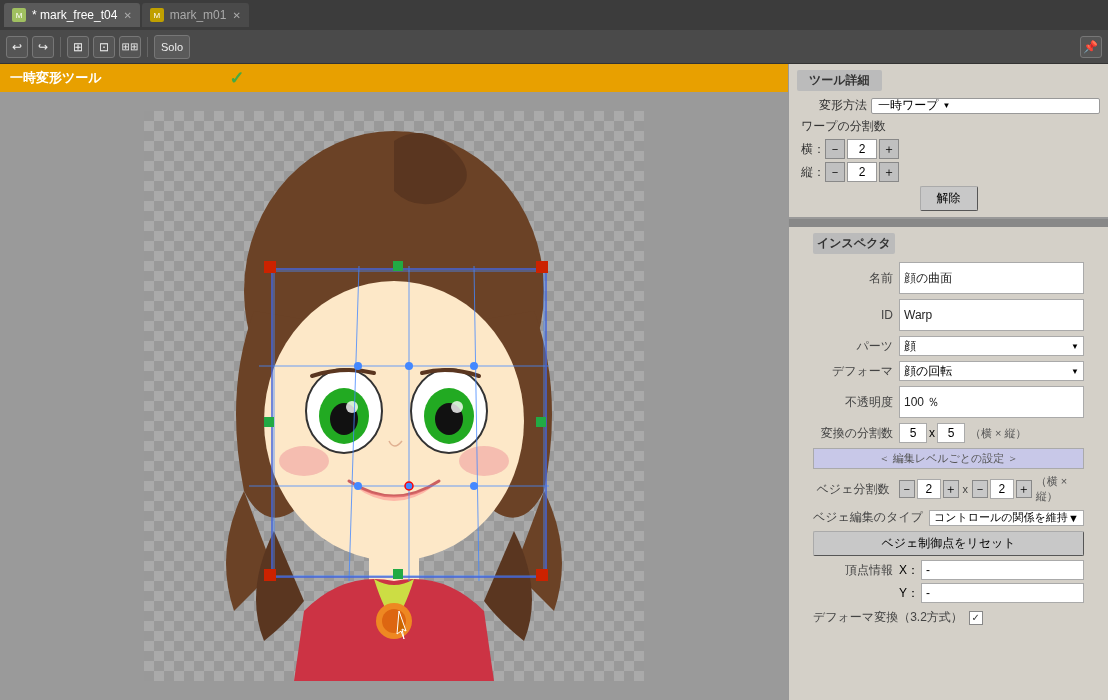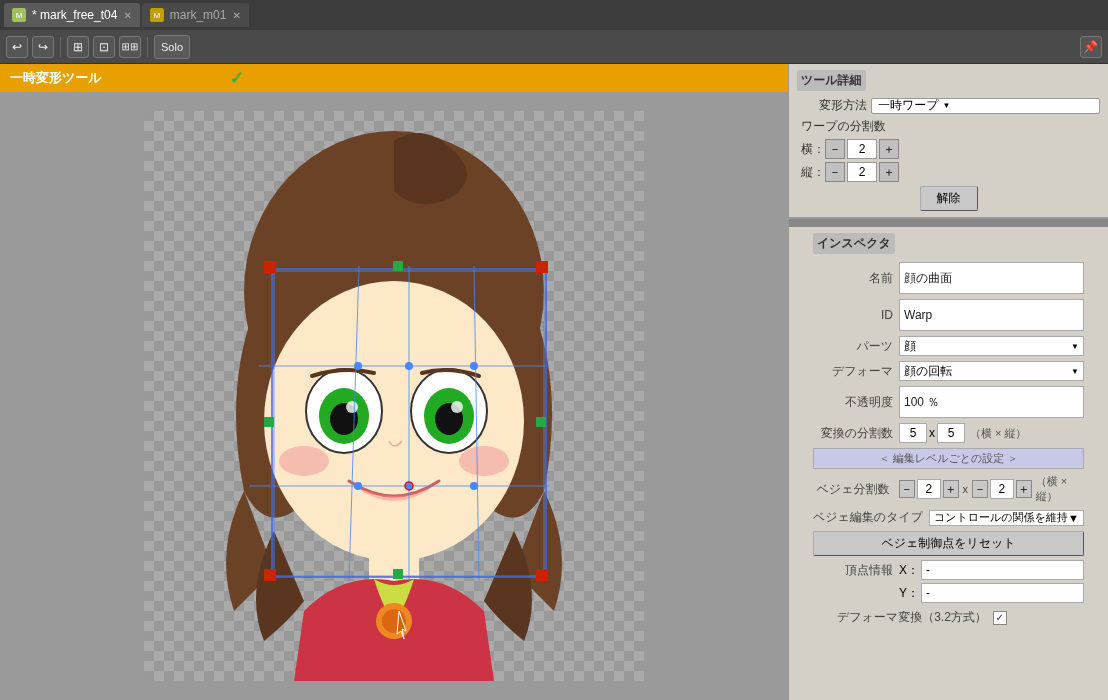--- a/index.html
+++ b/index.html
@@ -27,21 +27,21 @@
     .canvas-area { flex: 1; display: flex; flex-direction: column; background: #888; overflow: hidden; position: relative; }
     .canvas-label { background: #e8a000; color: #fff; font-size: 13px; font-weight: bold; padding: 4px 10px; height: 28px; display: flex; align-items: center; gap: 8px; flex-shrink: 0; }
     .canvas-check { color: #4a4; font-size: 18px; margin-left: 120px; cursor: pointer; }
     .canvas-viewport { flex: 1; background: #9a9a9a; position: relative; overflow: hidden; display: flex; align-items: center; justify-content: center; }
 
     
     .right-panel { width: 320px; background: #d4d0c8; display: flex; flex-direction: column; border-left: 1px solid #999; flex-shrink: 0; }
 
     
     .panel-section { background: #d4d0c8; padding: 6px 8px; border-bottom: 2px solid #999; }
-    .panel-title { font-size: 12px; font-weight: bold; color: #333; margin-bottom: 6px; background: #bbb; padding: 2px 4px; border-radius: 2px; display: inline-block; }
+    .panel-title { font-size: 12px; font-weight: bold; color: #333; margin-bottom: 6px; background: #bbb; padding: 2px 12px; border-radius: 2px; display: inline-block; }
     .panel-row { display: flex; align-items: center; margin-bottom: 4px; gap: 4px; }
     .panel-label { color: #333; font-size: 12px; min-width: 70px; text-align: right; }
     .panel-select-arrow { background: #c0c0c0; border: 1px solid #999; border-radius: 2px; padding: 1px 4px; font-size: 12px; height: 16px; display: flex; align-items: center; gap: 4px; }
     .arrow-down { font-size: 8px; }
     .stepper { display: flex; align-items: center; gap: 2px; }
     .stepper-btn { background: #c0c0c0; border: 1px solid #888; width: 20px; height: 20px; display: flex; align-items: center; justify-content: center; cursor: pointer; font-size: 12px; }
     .stepper-val { background: #fff; border: 1px solid #999; width: 30px; height: 20px; text-align: center; font-size: 12px; display: flex; align-items: center; justify-content: center; }
     .grid-label { font-size: 12px; color: #333; margin-bottom: 4px; }
     .warp-grid-section { margin-left: 4px; }
     .warp-grid-row { display: flex; align-items: center; margin-bottom: 3px; }
@@ -64,21 +64,21 @@
     .bezier-type-row { display: flex; align-items: center; margin-bottom: 5px; }
     .bezier-type-key { color: #444; font-size: 12px; text-align: right; min-width: 80px; margin-right: 6px; }
     .bezier-type-val { flex: 1; }
     .bezier-type-dropdown { background: #fff; border: 1px solid #aaa; height: 16px; width: 100%; display: flex; align-items: center; justify-content: space-between; padding: 0 4px; font-size: 11px; cursor: pointer; }
     .reset-btn { background: #c8c8c8; border: 1px outset #aaa; border-radius: 2px; padding: 3px 0; font-size: 12px; cursor: pointer; width: 100%; text-align: center; display: block; margin: 4px 0; }
     .vertex-section { margin-top: 4px; }
     .vertex-row { display: flex; align-items: center; margin-bottom: 3px; }
     .vertex-key { color: #444; font-size: 12px; text-align: right; min-width: 80px; margin-right: 6px; }
     .vertex-val { background: #fff; border: 1px solid #aaa; flex: 1; height: 20px; font-size: 12px; padding: 0 4px; display: flex; align-items: center; }
     .deformer-row { display: flex; align-items: center; margin-bottom: 5px; }
-    .deformer-key { color: #444; font-size: 12px; text-align: right; min-width: 100px; margin-right: 6px; margin-left: 24px; }
+    .deformer-key { color: #444; font-size: 12px; text-align: right; min-width: 100px; margin-right: 6px; }
     .deformer-val { flex: 1; display: flex; align-items: center; gap: 4px; font-size: 12px; }
     .checkbox { width: 14px; height: 14px; border: 1px solid #888; background: #fff; display: flex; align-items: center; justify-content: center; font-size: 10px; cursor: pointer; }
     .checked::after { content: '✓'; font-size: 10px; color: #333; }
   </style>
 </head>
 <body>
 
 <div class="title-bar">
   <div class="tab active">
     <div class="tab-icon">M</div>

